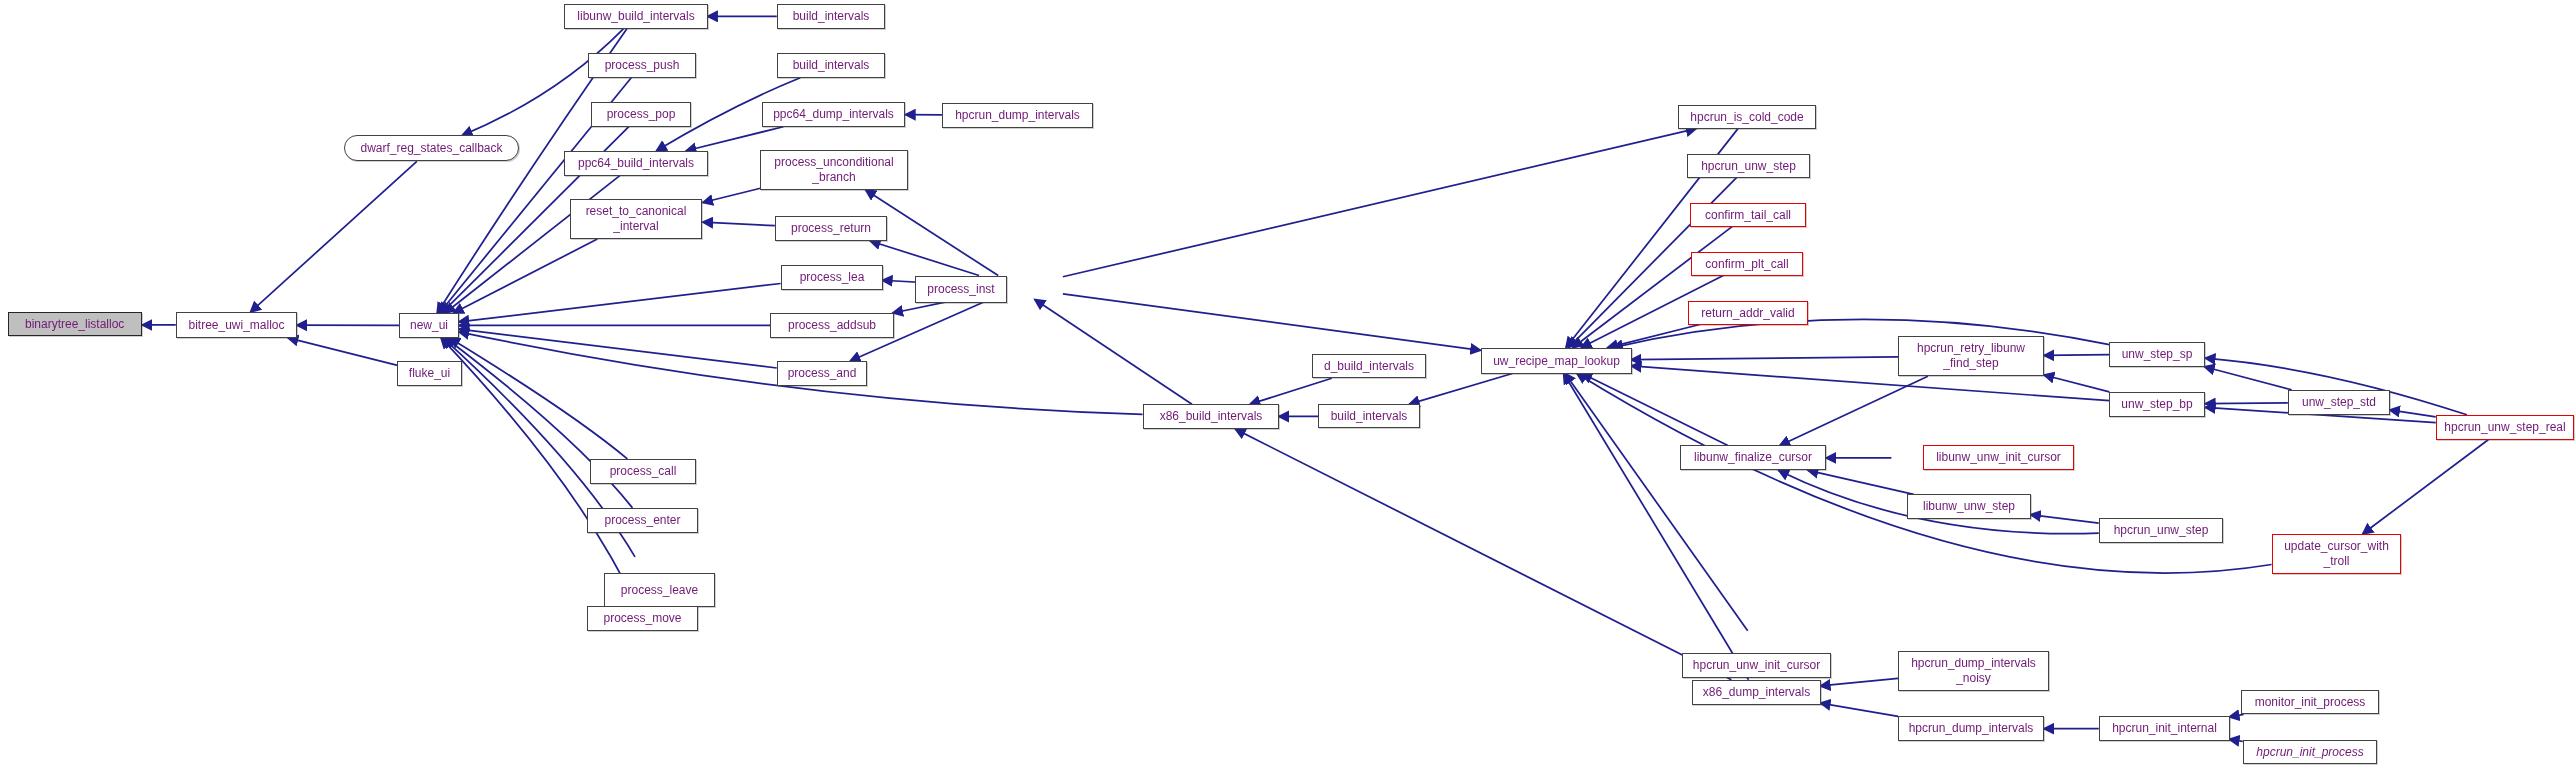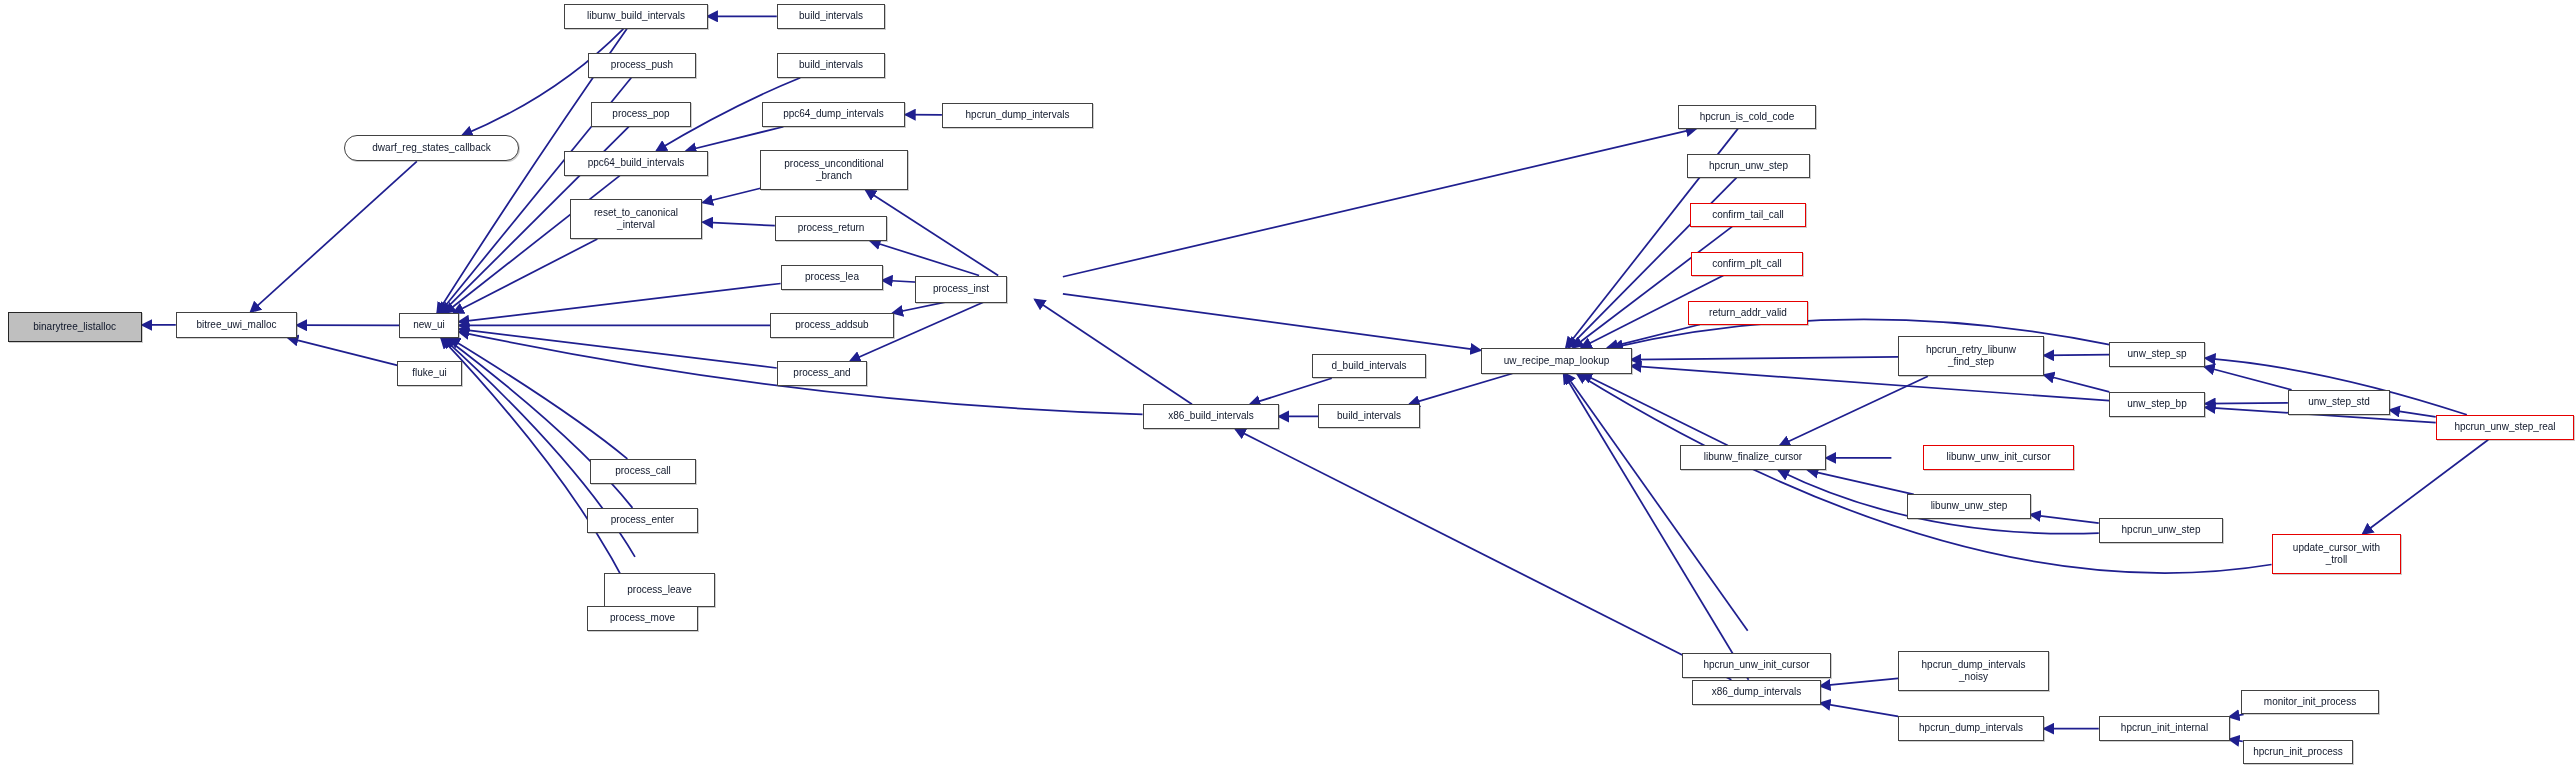--- a/index.html
+++ b/index.html
@@ -1,21 +1,21 @@
 <!DOCTYPE html>
 <html><head>
 <meta charset="utf-8">
 <style>
   html,body{margin:0;padding:0;background:#ffffff;}
   #stage{position:relative;width:2576px;height:769px;background:#ffffff;overflow:hidden;
          font-family:"Liberation Sans","DejaVu Sans",sans-serif;}
   #edges{position:absolute;left:0;top:0;width:2576px;height:769px;}
   .node{position:absolute;box-sizing:border-box;display:flex;flex-direction:column;
         align-items:center;justify-content:center;background:#ffffff;
-        border:1.9px solid #424242;color:#0f172a;font-size:10px;line-height:1.22;
+        border:1.9px solid #424242;color:#701a75;font-size:12px;line-height:1.22;
         text-align:right;white-space:nowrap;cursor:pointer;z-index:2;
         box-shadow:1px 1px 0 rgba(60,60,60,0.25);}
   .node.root{background:#bfbfbf;border-color:#262626;}
   .node.truncated{border-color:#e60000;}
   .node span{display:block;}
 </style>
 </head>
 <body>
 
 <div id="stage">
@@ -86,21 +86,21 @@
       <path d="M1993.3,515.0 Q1938.3,502.5 1883.2,490.0" fill="none" stroke="#1f1f8f" stroke-width="1.8" marker-end="url(#arr)"></path>
       <path d="M2186.0,544.9 Q2150.5,540.5 2115.0,536.1" fill="none" stroke="#1f1f8f" stroke-width="1.8" marker-end="url(#arr)"></path>
       <path d="M2186.0,555.3 Q2000.0,562.0 1852.6,490.0" fill="none" stroke="#1f1f8f" stroke-width="1.8" marker-end="url(#arr)"></path>
       <path d="M1977.0,706.6 Q1942.3,710.0 1896.0,714.5" fill="none" stroke="#1f1f8f" stroke-width="1.8" marker-end="url(#arr)"></path>
       <path d="M1977.0,746.1 Q1941.0,740.0 1896.0,732.4" fill="none" stroke="#1f1f8f" stroke-width="1.8" marker-end="url(#arr)"></path>
       <path d="M2186.0,759.0 Q2153.5,759.0 2129.0,759.0" fill="none" stroke="#1f1f8f" stroke-width="1.8" marker-end="url(#arr)"></path>
       <path d="M2336.9,744.0 Q2330.0,745.3 2322.0,746.7" fill="none" stroke="#1f1f8f" stroke-width="1.8" marker-end="url(#arr)"></path>
       <path d="M2336.0,772.2 Q2330.0,771.3 2322.0,770.0" fill="none" stroke="#1f1f8f" stroke-width="1.8" marker-end="url(#arr)"></path>
     </svg>
   <div id="nodes">
-      <div class="node root" style="left: 7.7px; top: 312px; width: 134px; height: 30px;">
+      <div class="node root" style="left: 7.7px; top: 312px; width: 134px; height: 24px;">
         <span>binarytree_listalloc</span>
       </div>
       <div class="node" style="left: 176px; top: 312px; width: 121px; height: 26px;">
         <span>bitree_uwi_malloc</span>
       </div>
       <div class="node" style="left: 344px; top: 135px; width: 175px; height: 26px; border-radius: 13px;">
         <span>dwarf_reg_states_callback</span>
       </div>
       <div class="node" style="left: 399px; top: 313px; width: 60px; height: 25px;">
         <span>new_ui</span>
@@ -238,18 +238,18 @@
       </div>
       <div class="node" style="left: 1898px; top: 716px; width: 146px; height: 25px;">
         <span>hpcrun_dump_intervals</span>
       </div>
       <div class="node" style="left: 2099px; top: 716px; width: 131px; height: 25px;">
         <span>hpcrun_init_internal</span>
       </div>
       <div class="node" style="left: 2241px; top: 690px; width: 138px; height: 24px;">
         <span>monitor_init_process</span>
       </div>
-      <div class="node" style="left: 2243px; top: 740px; width: 110px; height: 24px;">
+      <div class="node" style="left: 2243px; top: 740px; width: 134px; height: 24px; font-style: italic;">
         <span>hpcrun_init_process</span>
       </div>
     </div>
 </div>
 
 
 </body></html>

